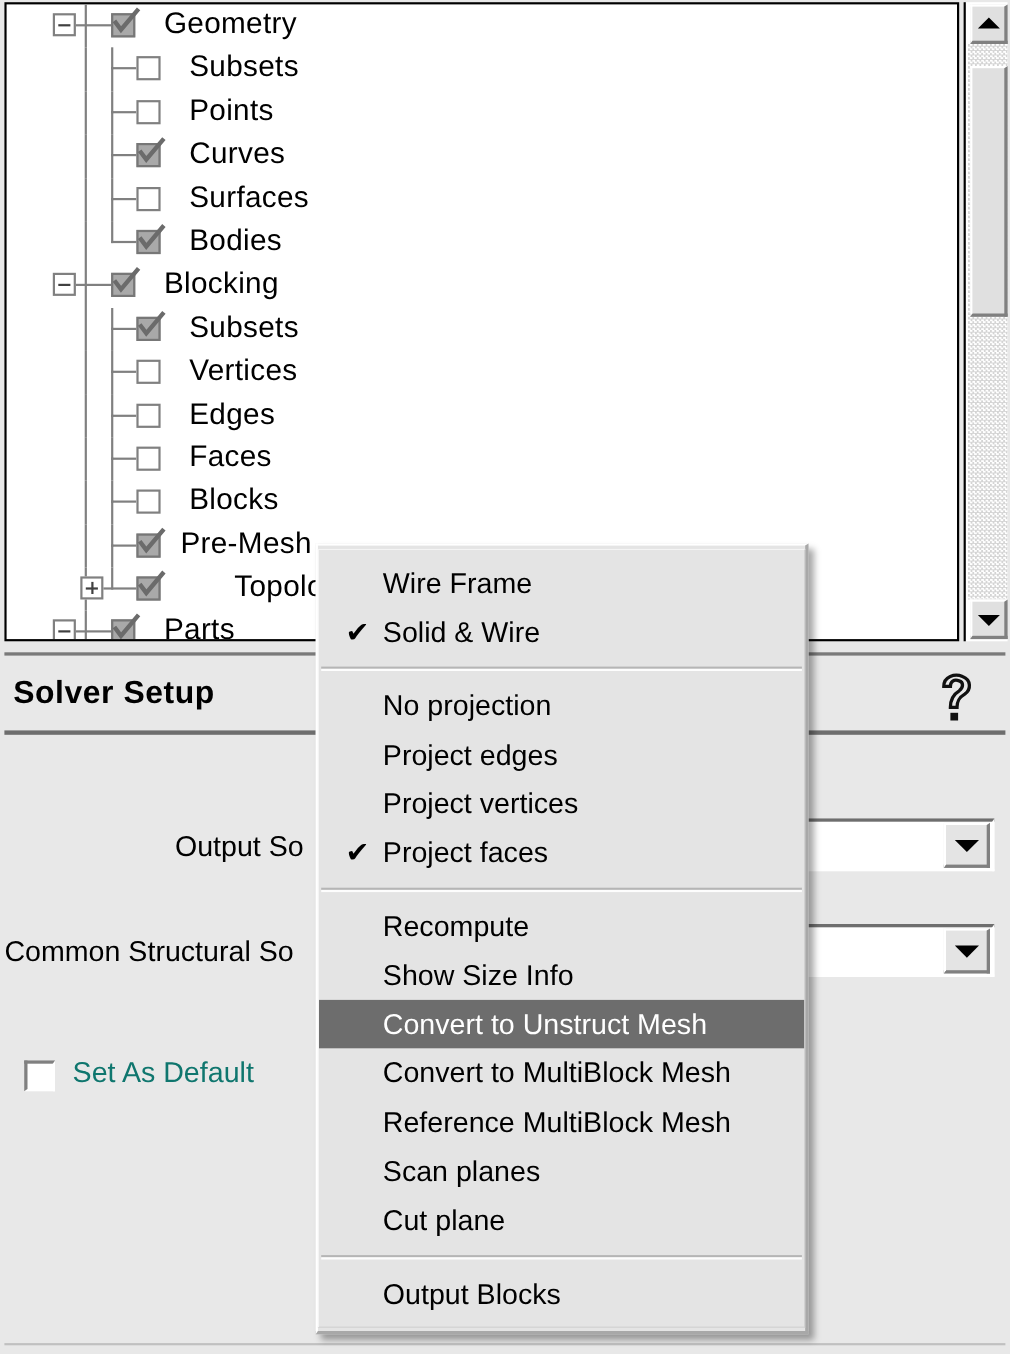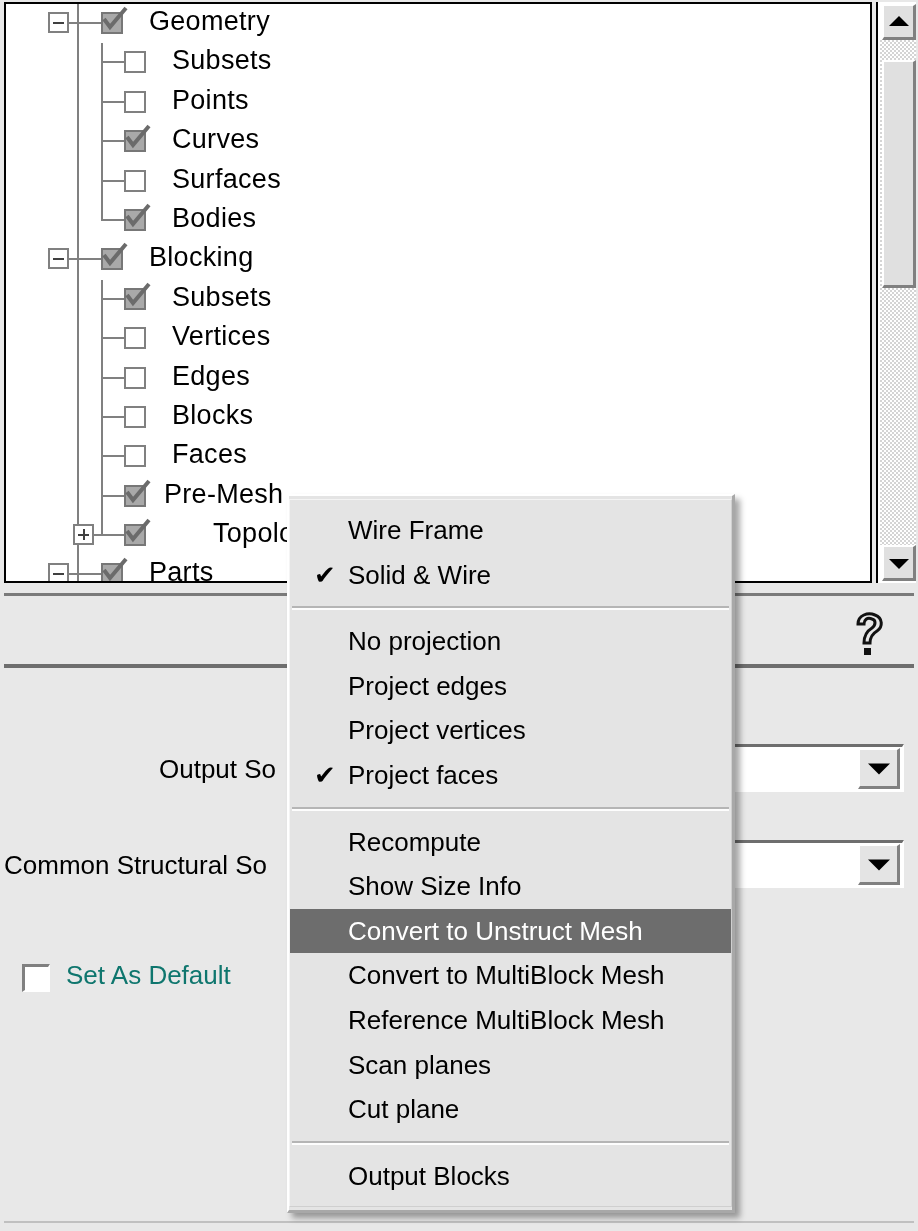--- a/index.html
+++ b/index.html
@@ -409,29 +409,29 @@
             <span class="hline" style="left: 95px; top: 18px; width: 23px;"></span>
             <span class="cbox" style="left: 118px; top: 8px;"></span>
             <span class="tw-label" style="left: 166px;">Edges</span>
           </div>
           <div class="tree-row">
             <span class="vline" style="left: 71px; top: 0px; height: 39.4px;"></span>
             <span class="vline" style="left: 95px; top: 0px; height: 20px;"></span>
             <span class="vline" style="left: 95px; top: 18px; height: 21.4px;"></span>
             <span class="hline" style="left: 95px; top: 18px; width: 23px;"></span>
             <span class="cbox" style="left: 118px; top: 8px;"></span>
+            <span class="tw-label" style="left: 166px;">Faces</span>
+          </div>
+          <div class="tree-row">
+            <span class="vline" style="left: 71px; top: 0px; height: 39.4px;"></span>
+            <span class="vline" style="left: 95px; top: 0px; height: 20px;"></span>
+            <span class="vline" style="left: 95px; top: 18px; height: 21.4px;"></span>
+            <span class="hline" style="left: 95px; top: 18px; width: 23px;"></span>
+            <span class="cbox" style="left: 118px; top: 8px;"></span>
             <span class="tw-label" style="left: 166px;">Blocks</span>
-          </div>
-          <div class="tree-row">
-            <span class="vline" style="left: 71px; top: 0px; height: 39.4px;"></span>
-            <span class="vline" style="left: 95px; top: 0px; height: 20px;"></span>
-            <span class="vline" style="left: 95px; top: 18px; height: 21.4px;"></span>
-            <span class="hline" style="left: 95px; top: 18px; width: 23px;"></span>
-            <span class="cbox" style="left: 118px; top: 8px;"></span>
-            <span class="tw-label" style="left: 166px;">Faces</span>
           </div>
           <div class="tree-row">
             <span class="vline" style="left: 71px; top: 0px; height: 39.4px;"></span>
             <span class="vline" style="left: 95px; top: 0px; height: 20px;"></span>
             <span class="vline" style="left: 95px; top: 18px; height: 21.4px;"></span>
             <span class="hline" style="left: 95px; top: 18px; width: 23px;"></span>
             <span class="cbox checked" style="left: 118px; top: 8px;"></span>
             <svg viewBox="0 0 30 30" width="30" height="30" class="tick" style="left: 117px; top: 1px;">
               <path d="M4 14 L10 22 L26 3" fill="none" stroke="#6b6b6b" stroke-width="4"></path>
             </svg>
@@ -470,20 +470,21 @@
       <div class="sb-thumb"></div>
       <div class="sb-btn down">
         <span class="sb-arrow"></span>
       </div>
     </div>
   </div>
 
   <div id="solver-panel">
 
     <div id="solver-header">
+      <div id="solver-title">Solver Setup</div>
       <div id="help-icon">
         <svg viewBox="0 0 42 48" width="42" height="48" aria-hidden="true">
           <path d="M10 14 C10 5, 20 2, 27 5 C35 8, 35 17, 29 21
                    C24 24, 22 27, 22 33 L16 33 C16 25, 19 21, 24 18
                    C28 15, 28 10, 24 9 C19 7, 16 10, 16 14 Z" fill="none" stroke="#111" stroke-width="3"></path>
           <rect x="16" y="38" width="7" height="7" fill="#111"></rect>
         </svg>
       </div>
     </div>
 

